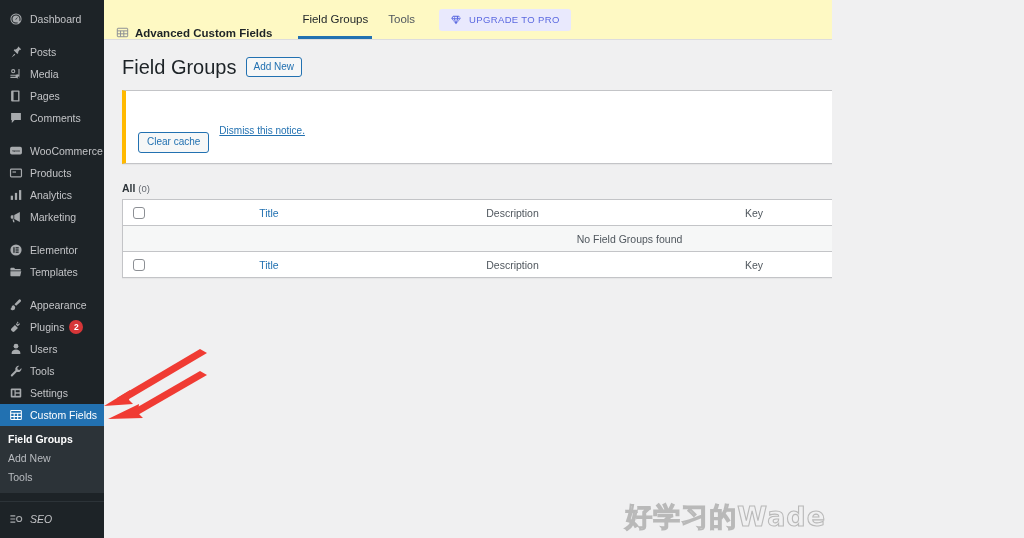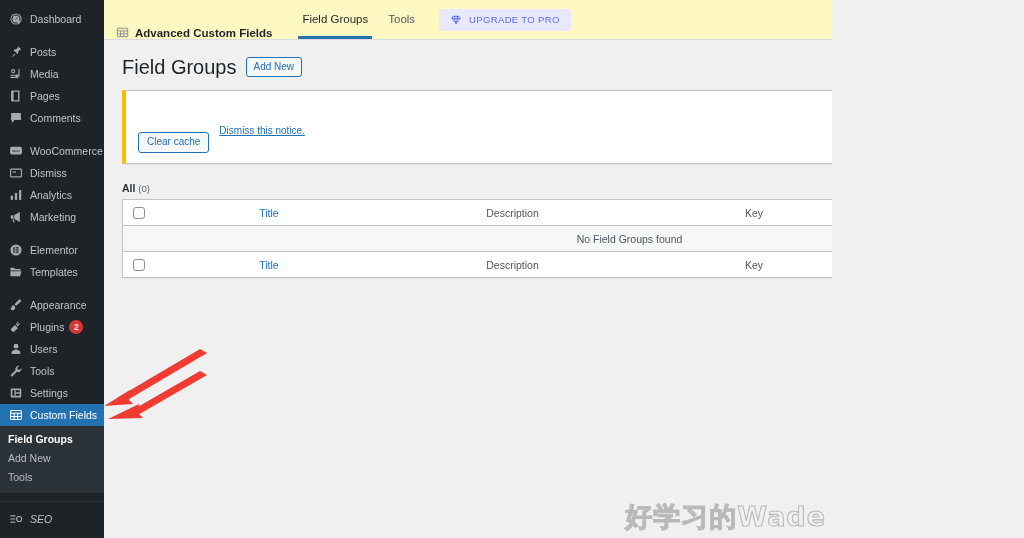--- a/index.html
+++ b/index.html
@@ -291,21 +291,21 @@
       <span>WooCommerce</span>
     </div>
 
     <div class="menu-item">
       <span class="mi-icon">
         <svg width="14" height="14" viewBox="0 0 20 20" fill="none" stroke="currentColor" stroke-width="1.7">
             <rect x="2.2" y="4.5" width="15.6" height="11" rx="1.2"></rect>
             <path d="M5 8.6h5"></path>
           </svg>
       </span>
-      <span>Dismiss</span>
+      <span>Products</span>
     </div>
 
     <div class="menu-item">
       <span class="mi-icon">
         <svg width="14" height="14" viewBox="0 0 20 20" fill="currentColor">
             <rect x="2.5" y="11" width="3.2" height="6"></rect>
             <rect x="8.4" y="7" width="3.2" height="10"></rect>
             <rect x="14.3" y="3" width="3.2" height="14"></rect>
           </svg>
       </span>

